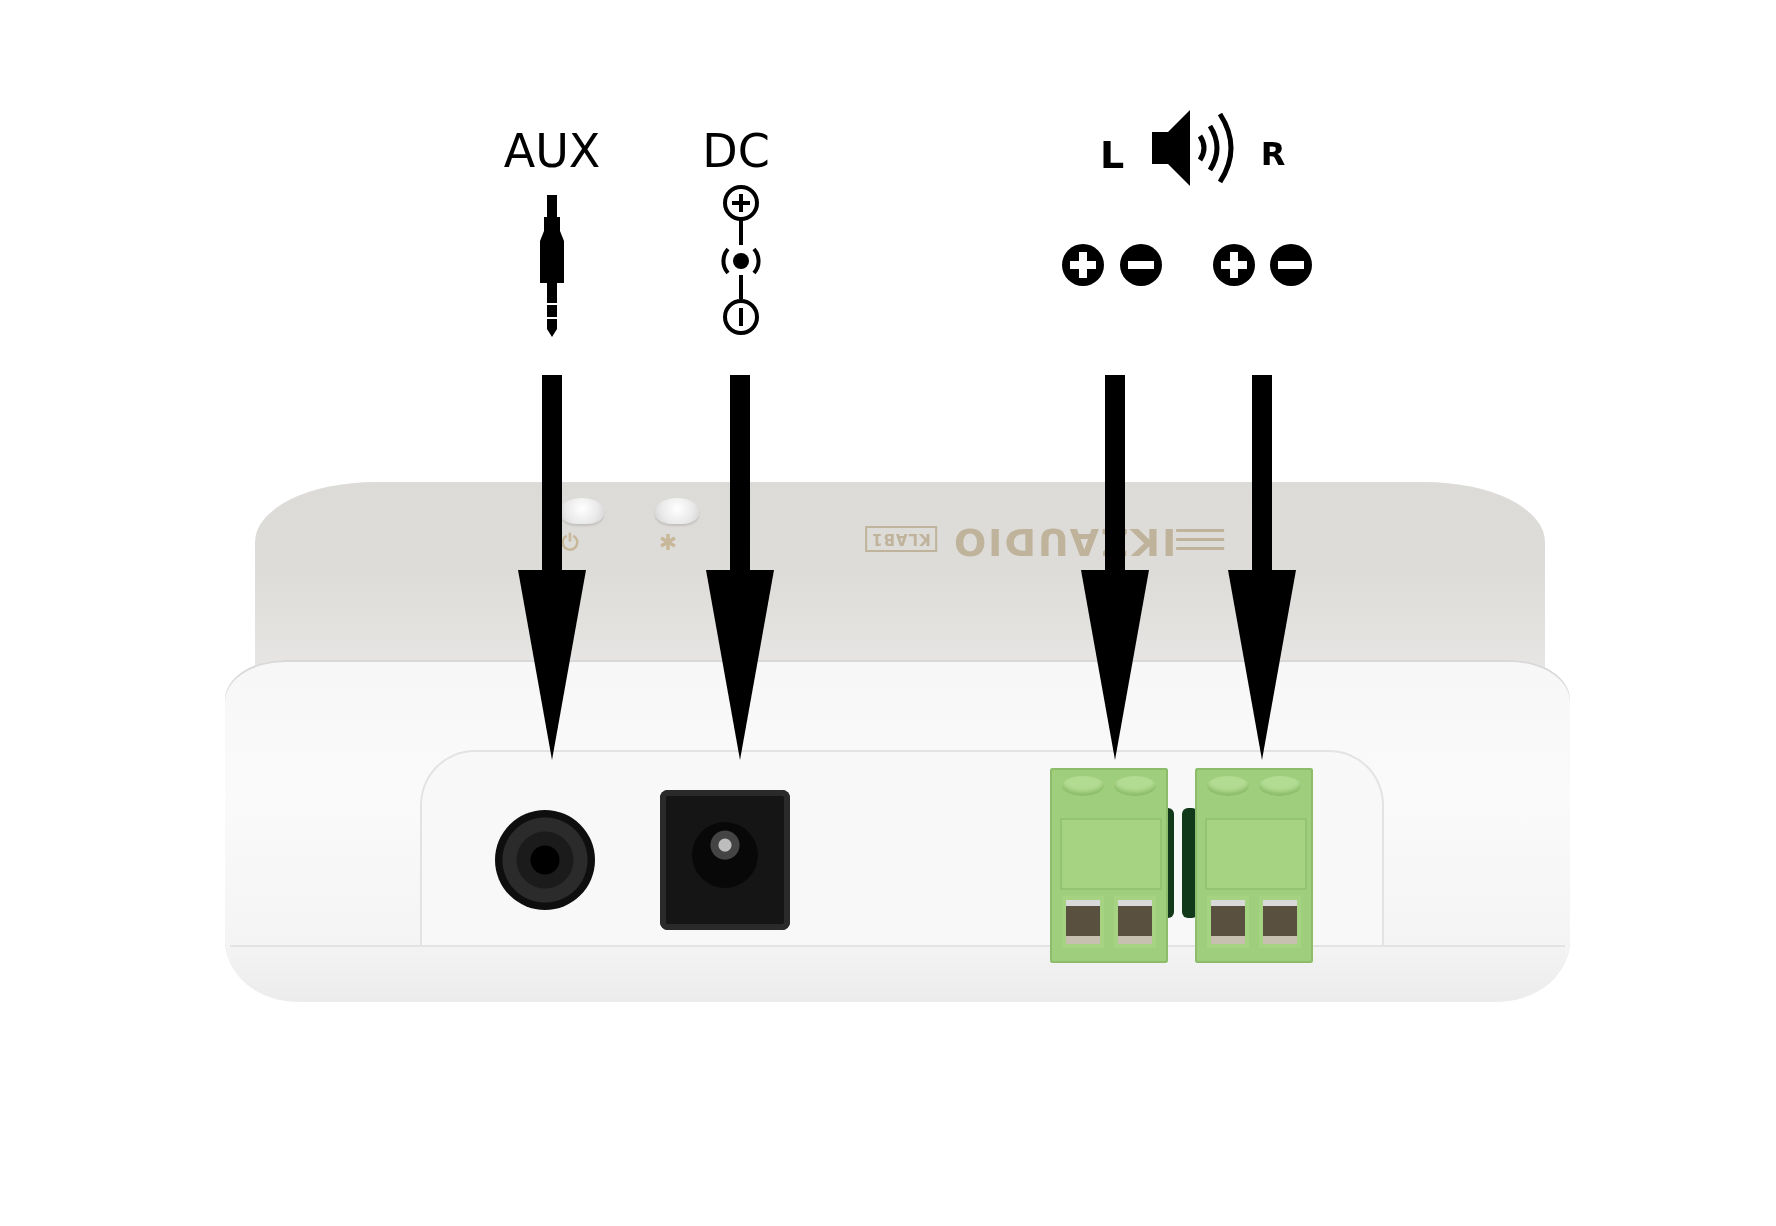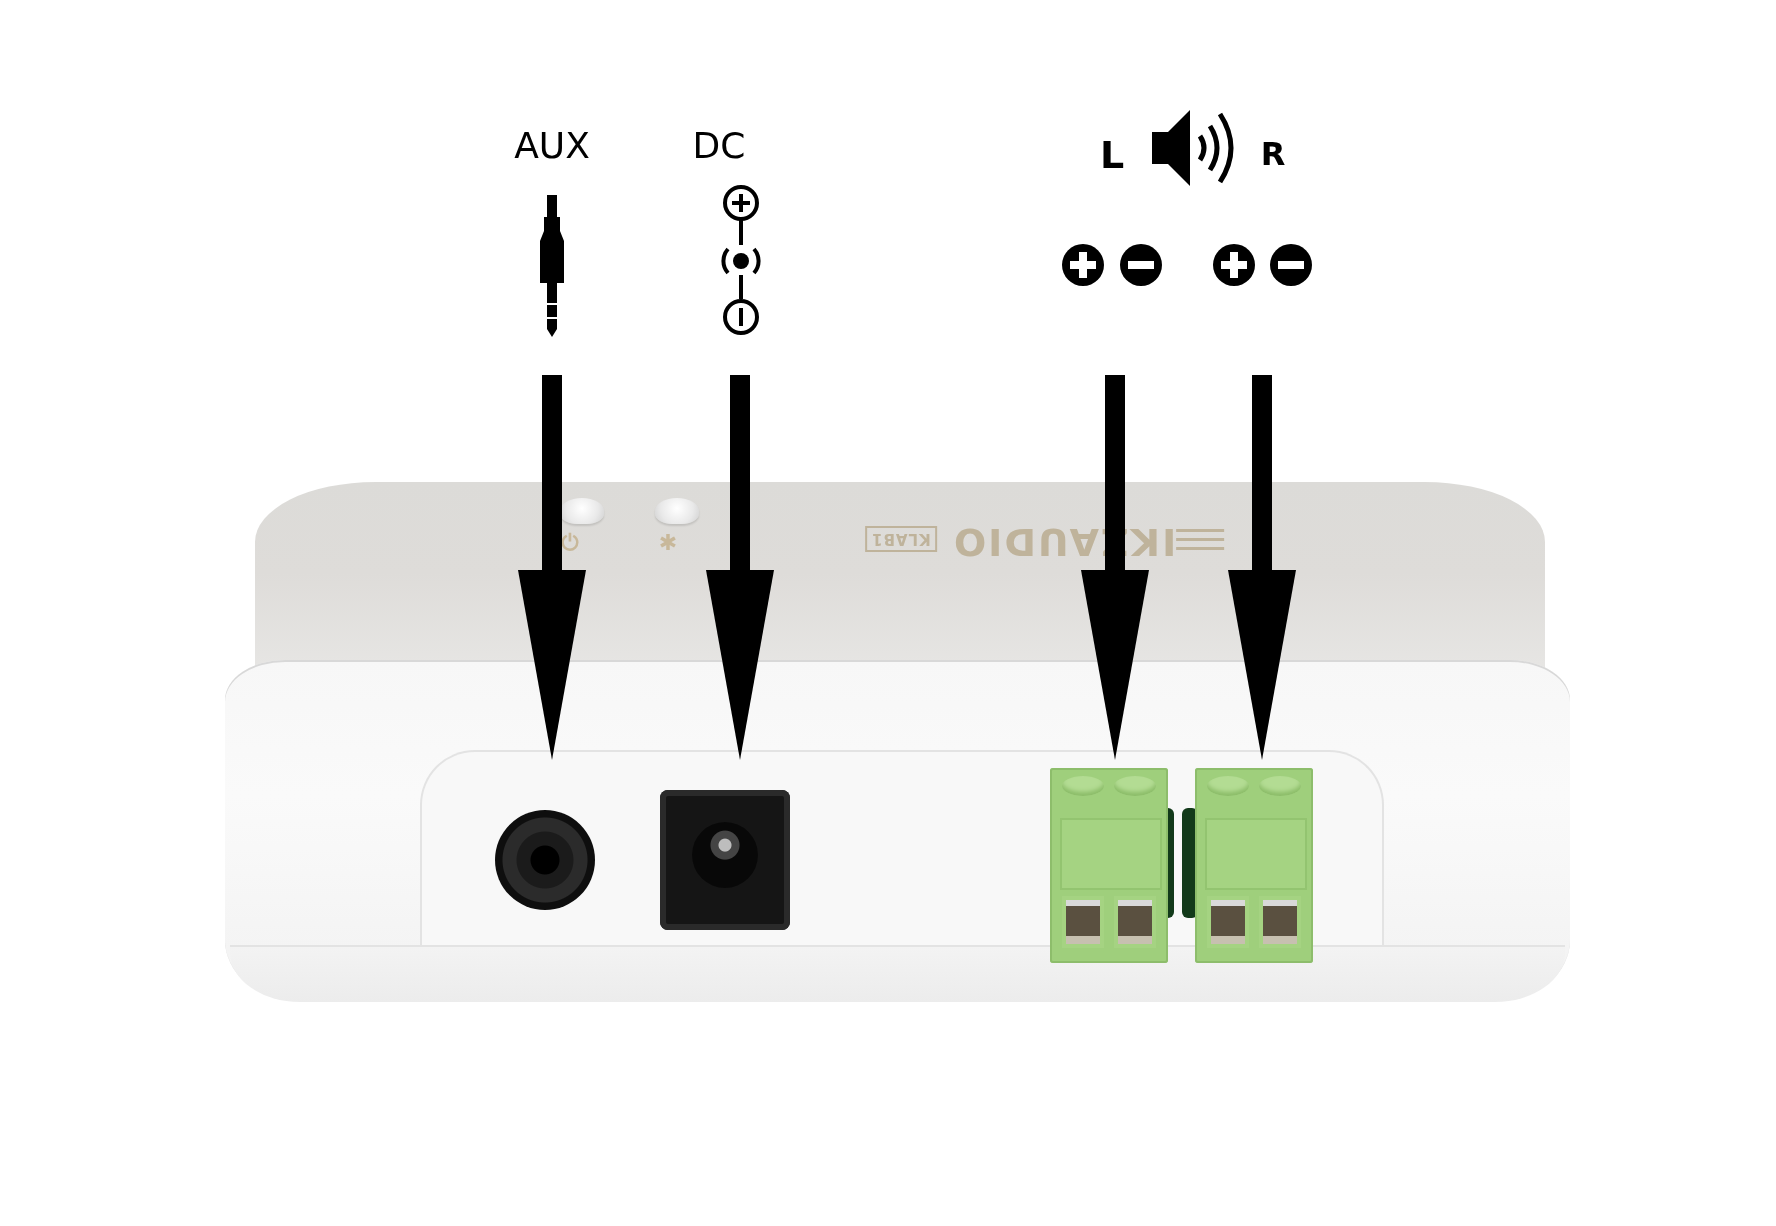--- a/index.html
+++ b/index.html
@@ -1,19 +1,19 @@
 <!DOCTYPE html>
 <html><head>
 <meta charset="utf-8">
 <style>
   html,body{margin:0;padding:0;}
   body{width:1776px;height:1226px;background:#ffffff;position:relative;overflow:hidden;font-family:"DejaVu Sans","Liberation Sans",sans-serif;}
   .abs{position:absolute;}
   .label{position:absolute;color:#000;font-weight:500;transform:translateX(-50%);line-height:1;white-space:nowrap;}
-  .label.big{font-size:36px;}
+  .label.big{font-size:46px;}
   .label.mid{font-size:38px;font-weight:bold;}
   .label.small{font-size:32px;font-weight:bold;}
   
   .device-top{position:absolute;left:255px;top:482px;width:1290px;height:260px;
     background:linear-gradient(#dcdbd8 0%,#dedcd9 35%,#e6e5e3 70%,#eeeeed 100%);
     border-radius:120px 120px 0 0 / 60px 60px 0 0;}
   .device-front{position:absolute;left:225px;top:660px;width:1345px;height:340px;
     background:linear-gradient(#f7f7f7,#fafafa 40%,#f2f2f2 100%);
     border-radius:60px 60px 70px 70px / 40px 40px 60px 60px;
     box-shadow:0 2px 0 #d8d8d8 inset, 0 -1px 0 #e8e8e8 inset;}
@@ -47,21 +47,21 @@
   .arrow-head{position:absolute;width:0;height:0;border-left:34px solid transparent;border-right:34px solid transparent;border-top:190px solid #000;}
   
   .pol{position:absolute;width:42px;height:42px;border-radius:50%;background:#000;}
   .pol .h{position:absolute;left:8px;top:17px;width:26px;height:8px;background:#fff;}
   .pol .v{position:absolute;left:17px;top:8px;width:8px;height:26px;background:#fff;}
 </style>
 </head>
 <body>
 
 <div class="label big" style="left:552px;top:128px;">AUX</div>
-<div class="label big" style="left:719px;top:128px;">DC</div>
+<div class="label big" style="left:736px;top:128px;">DC</div>
 <div class="label mid" style="left:1112px;top:136px;">L</div>
 <div class="label small" style="left:1273px;top:138px;">R</div>
 
 <svg class="abs" style="left:536px;top:195px;" width="34" height="145" viewBox="0 0 34 145">
   <rect x="11" y="0" width="10" height="22" fill="#000"></rect>
   <polygon points="8,22 24,22 24,36 28,46 28,88 4,88 4,46 8,36" fill="#000"></polygon>
   <rect x="11" y="88" width="10" height="20" fill="#000"></rect>
   <rect x="11" y="110" width="10" height="12" fill="#000"></rect>
   <rect x="11" y="124" width="10" height="10" fill="#000"></rect>
   <polygon points="11,134 21,134 16,142" fill="#000"></polygon>

